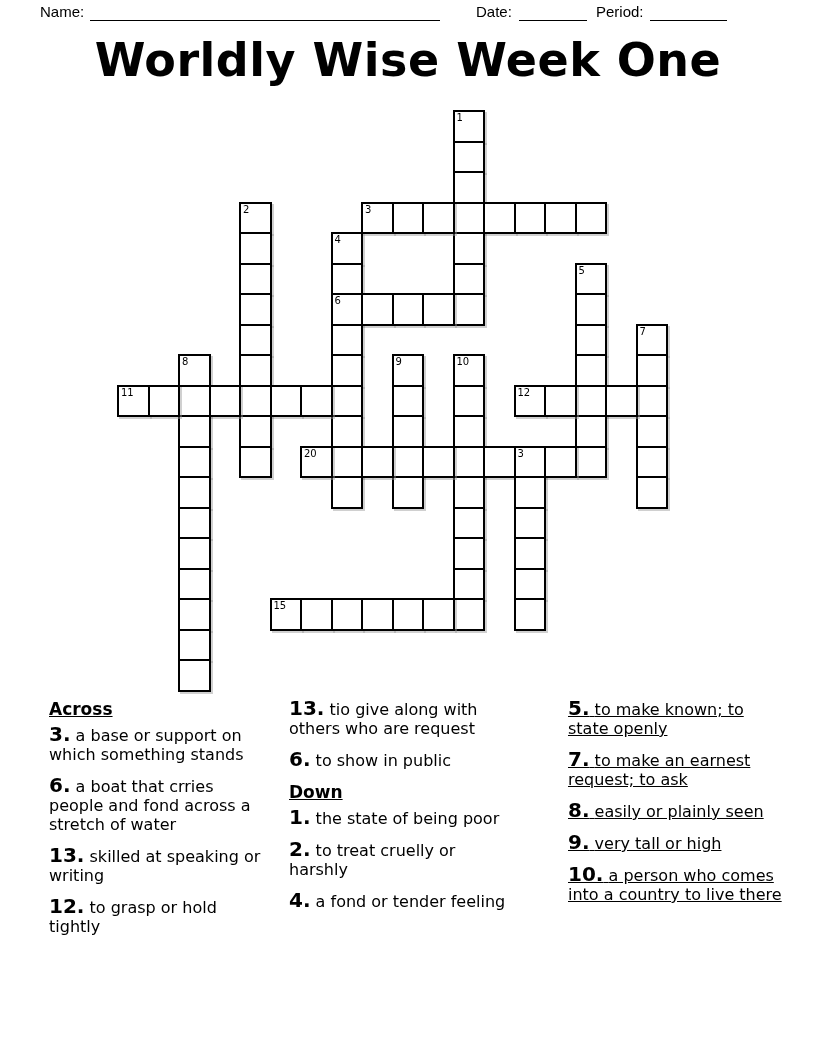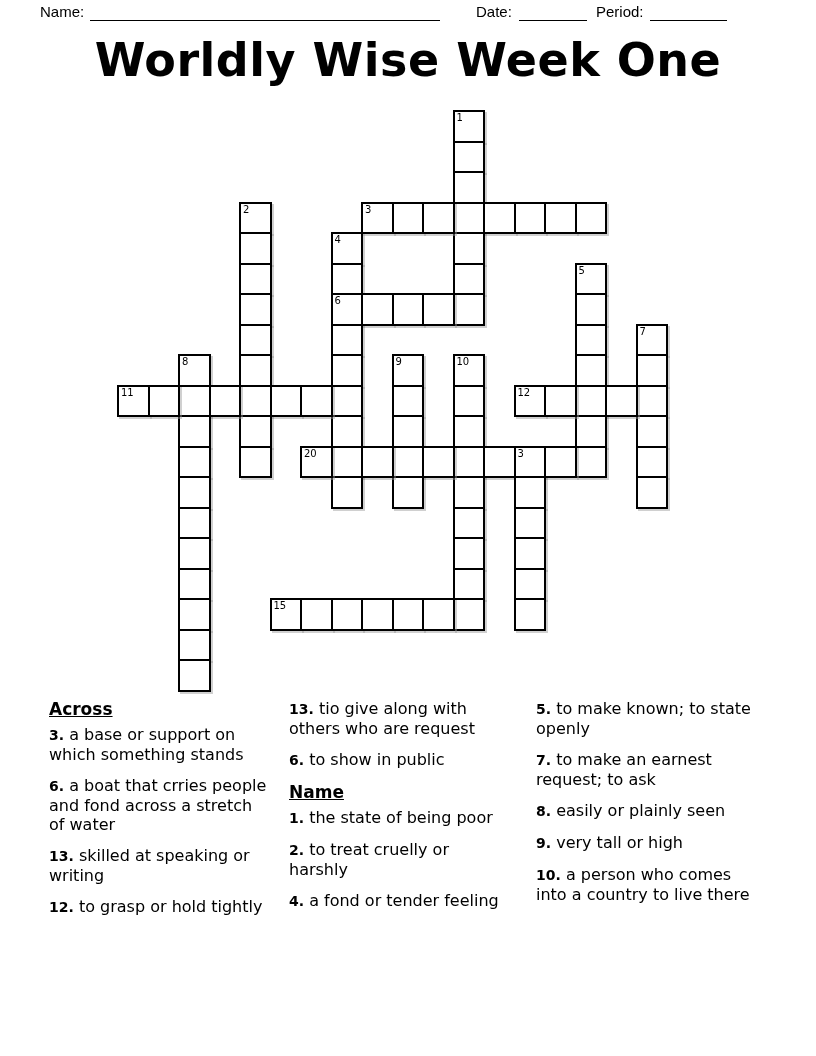--- a/index.html
+++ b/index.html
@@ -29,27 +29,27 @@
     box-shadow:2px 2px 0 rgba(150,150,150,0.45);
   }
   .cellnum{
     position:absolute;top:0px;left:2px;font-size:10px;line-height:11px;
     font-family:"DejaVu Sans",sans-serif;
   }
   
   .clue-col{position:absolute;top:699px;width:220px;}
   #clue-col-1{left:49px;}
   #clue-col-2{left:289px;}
-  #clue-col-3{left:536px;}
+  #clue-col-3{left:568px;text-decoration:underline;}
   .clue-heading{
     font-size:17px;font-weight:bold;text-decoration:underline;
     margin:0 0 6px 0;line-height:20px;
   }
   .clue{font-size:16px;line-height:19px;margin:0 0 12px 0;}
-  .clue-num{font-weight:bold;font-size:14px;text-align:right;}
+  .clue-num{font-weight:bold;font-size:20px;text-align:right;}
 </style>
 </head>
 <body>
 
 <span class="hdr-label" id="name-label">Name:</span>
 <span class="blank-line" id="name-line"></span>
 <span class="hdr-label" id="date-label">Date:</span>
 <span class="blank-line" id="date-line"></span>
 <span class="hdr-label" id="period-label">Period:</span>
 <span class="blank-line" id="period-line"></span>
@@ -190,21 +190,21 @@
 <div class="clue-col" id="clue-col-1">
     <div class="clue-heading">Across</div>
     <div class="clue"><span class="clue-num">3.</span> <span>a base or support on which something stands</span></div>
     <div class="clue"><span class="clue-num">6.</span> <span>a boat that crries people and fond across a stretch of water</span></div>
     <div class="clue"><span class="clue-num">13.</span> <span>skilled at speaking or writing</span></div>
     <div class="clue"><span class="clue-num">12.</span> <span>to grasp or hold tightly</span></div>
   </div>
 <div class="clue-col" id="clue-col-2">
     <div class="clue"><span class="clue-num">13.</span> <span>tio give along with others who are request</span></div>
     <div class="clue"><span class="clue-num">6.</span> <span>to show in public</span></div>
-    <div class="clue-heading">Name</div>
+    <div class="clue-heading">Down</div>
     <div class="clue"><span class="clue-num">1.</span> <span>the state of being poor</span></div>
     <div class="clue"><span class="clue-num">2.</span> <span>to treat cruelly or harshly</span></div>
     <div class="clue"><span class="clue-num">4.</span> <span>a fond or tender feeling</span></div>
   </div>
 <div class="clue-col" id="clue-col-3">
     <div class="clue"><span class="clue-num">5.</span> <span>to make known; to state openly</span></div>
     <div class="clue"><span class="clue-num">7.</span> <span>to make an earnest request; to ask</span></div>
     <div class="clue"><span class="clue-num">8.</span> <span>easily or plainly seen</span></div>
     <div class="clue"><span class="clue-num">9.</span> <span>very tall or high</span></div>
     <div class="clue"><span class="clue-num">10.</span> <span>a person who comes into a country to live there</span></div>

